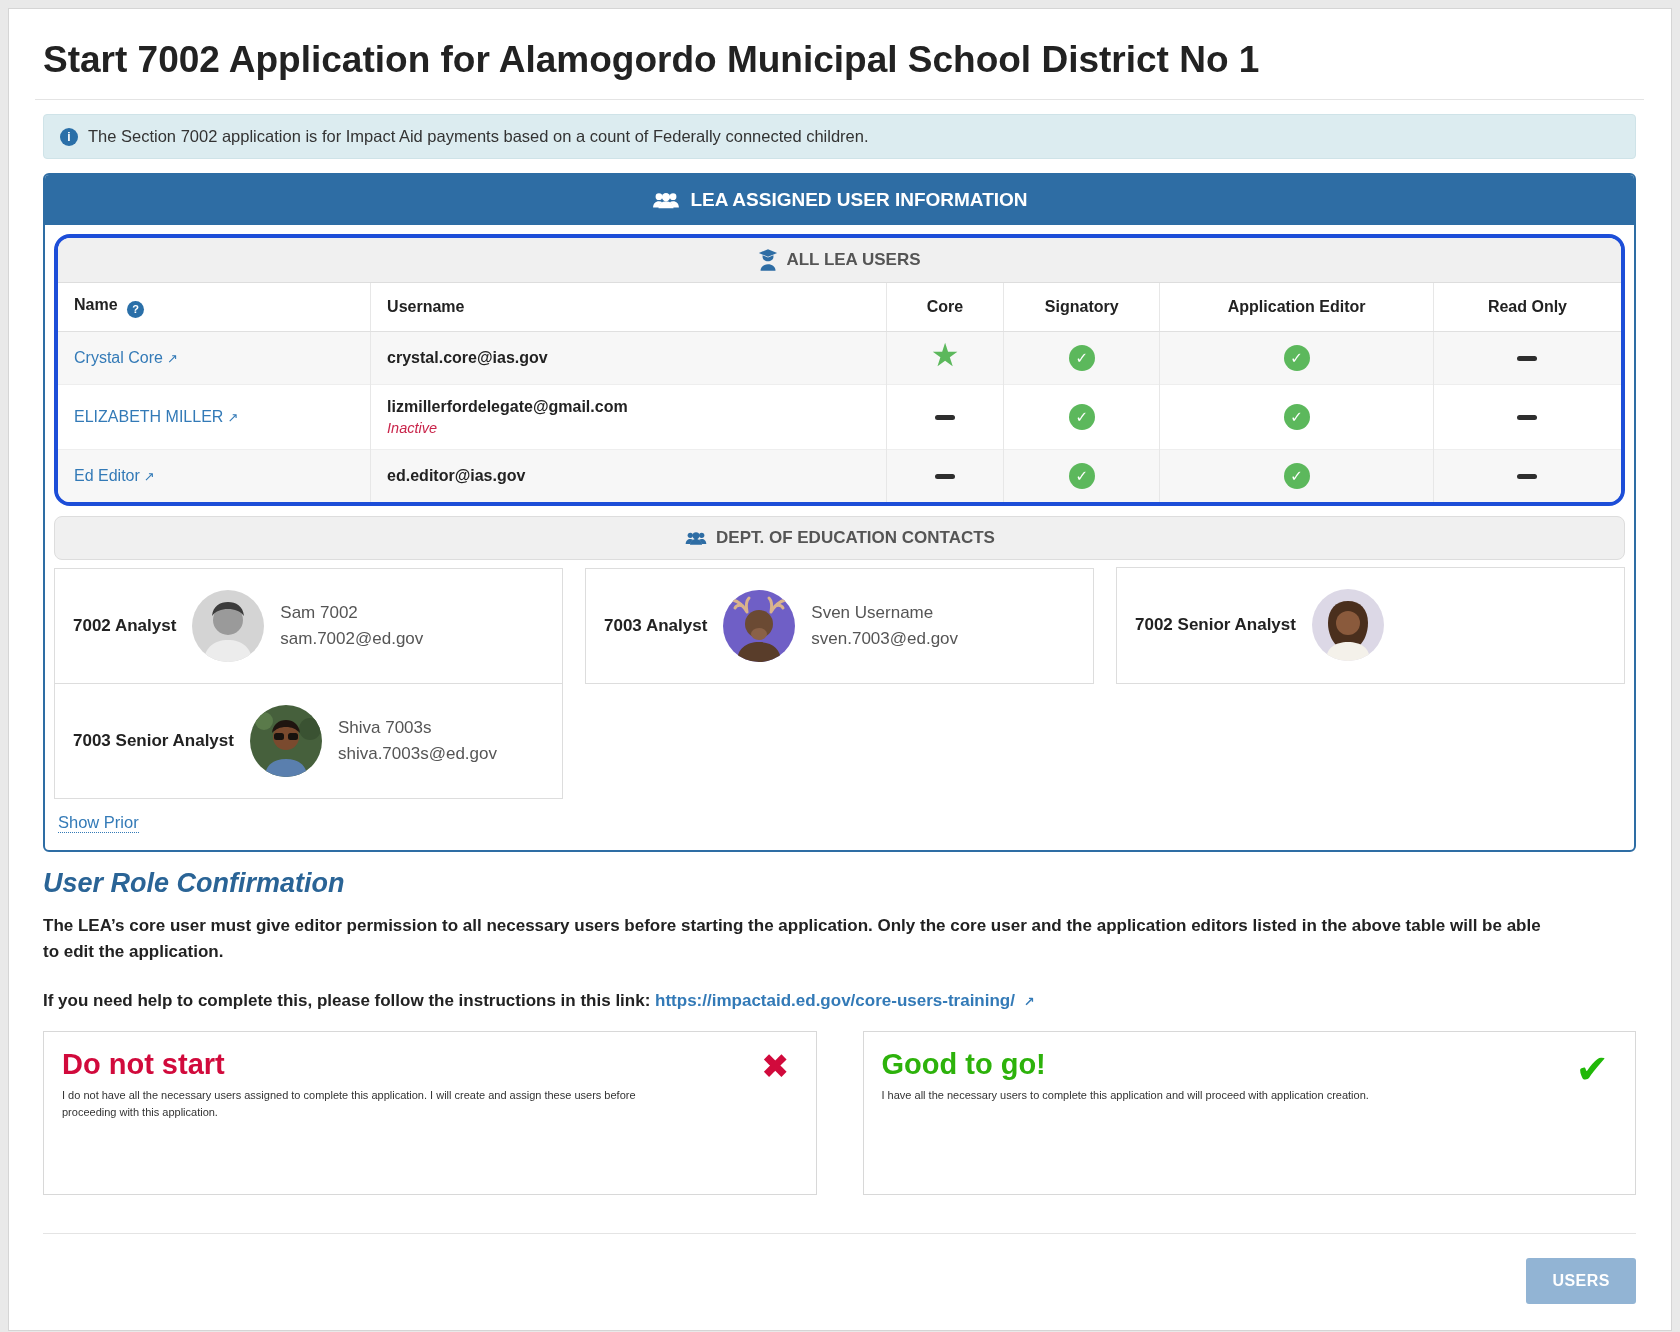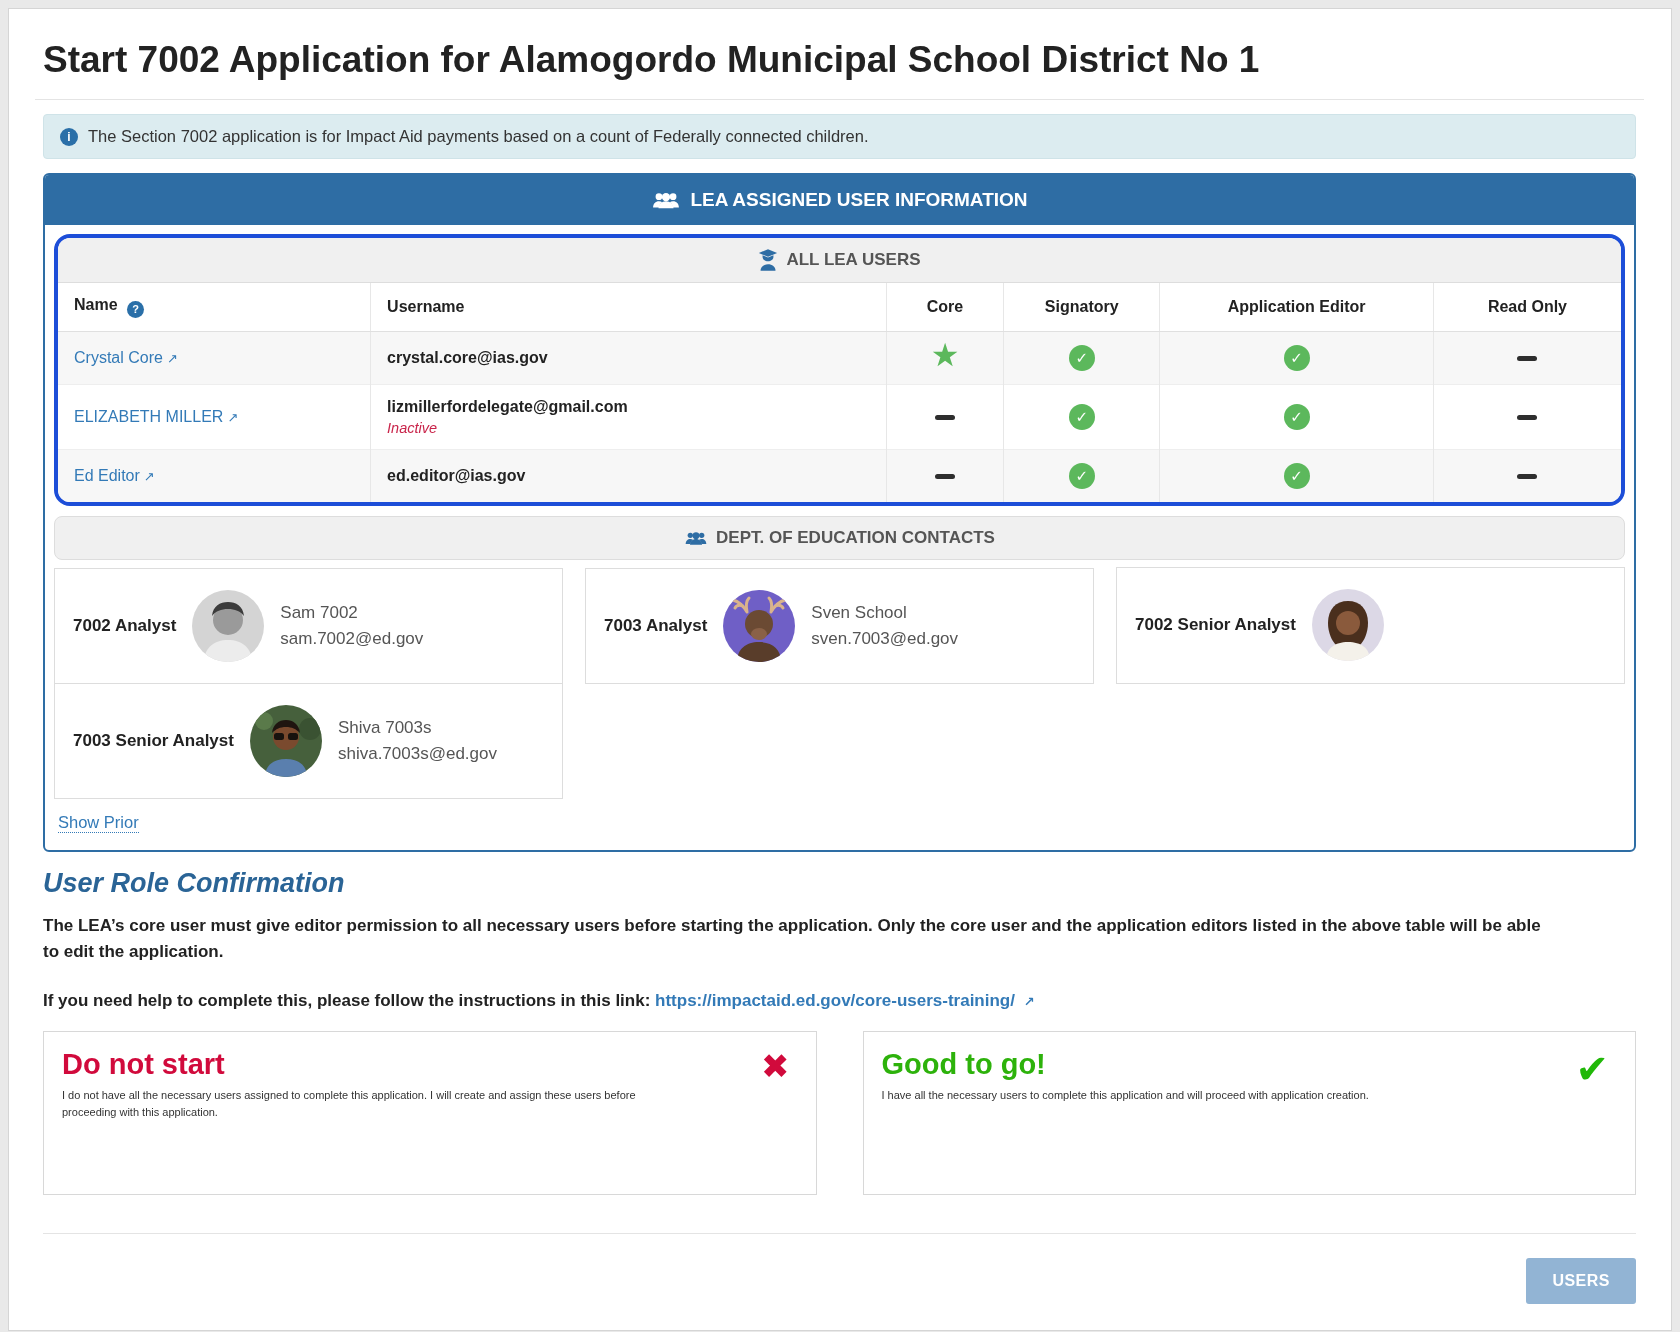--- a/index.html
+++ b/index.html
@@ -292,21 +292,21 @@
               <g stroke="#d9b38c" stroke-width="3" fill="none" stroke-linecap="round">
                 <path d="M24 22 Q18 12 10 10 M20 16 Q14 14 12 18 M24 22 Q22 12 26 8"></path>
                 <path d="M48 22 Q54 12 62 10 M52 16 Q58 14 60 18 M48 22 Q50 12 46 8"></path>
               </g>
               <circle cx="36" cy="34" r="14" fill="#6b4a33"></circle>
               <path d="M14 72c0-13 9-20 22-20s22 7 22 20z" fill="#593d2a"></path>
               <ellipse cx="36" cy="44" rx="8" ry="6" fill="#8a6147"></ellipse>
             </svg>
           </span>
           <span class="contact-text">
-            <div>Sven School</div>
+            <div>Sven Username</div>
             <div>sven.7003@ed.gov</div>
           </span>
         </div>
 
         <div class="contact-card row2">
           <span class="contact-role">7002 Senior Analyst</span>
           <span class="avatar">
             <svg viewBox="0 0 72 72" aria-hidden="true">
               <rect width="72" height="72" fill="#dcd8e6"></rect>
               <path d="M16 34c0-14 8-22 20-22s20 8 20 22c0 10-4 18-8 22H24c-4-4-8-12-8-22z" fill="#4a2f1d"></path>

